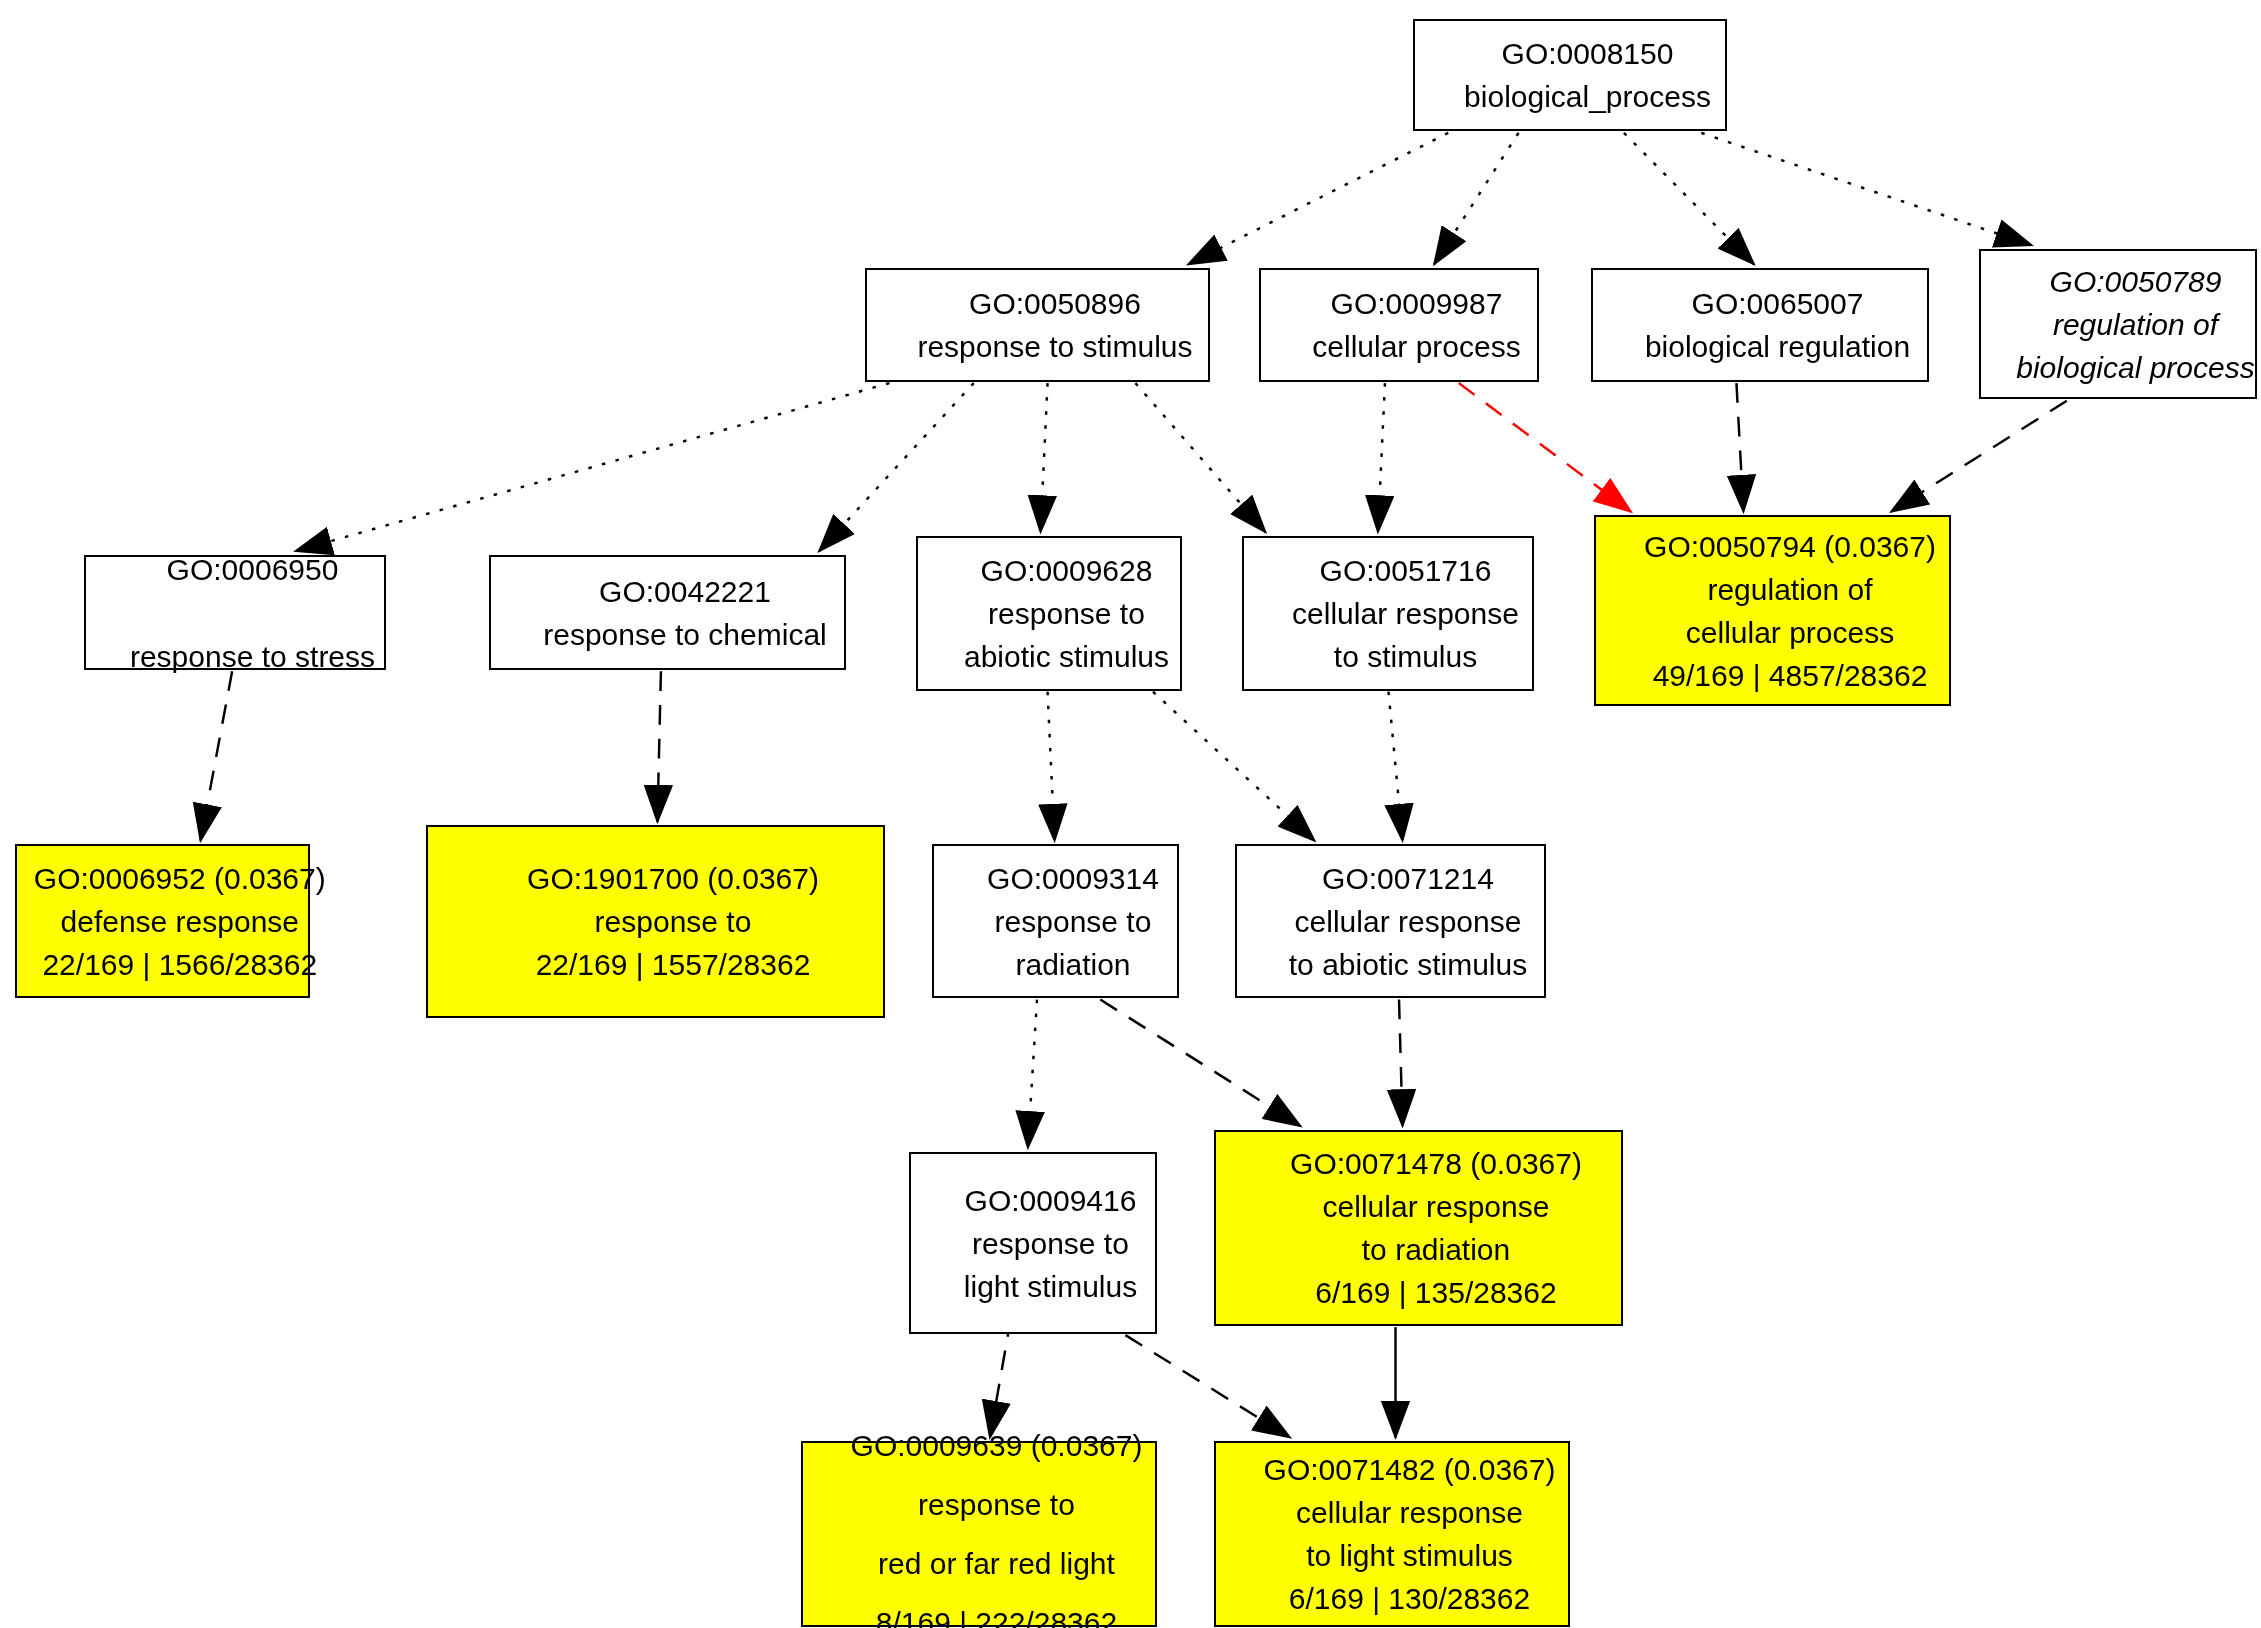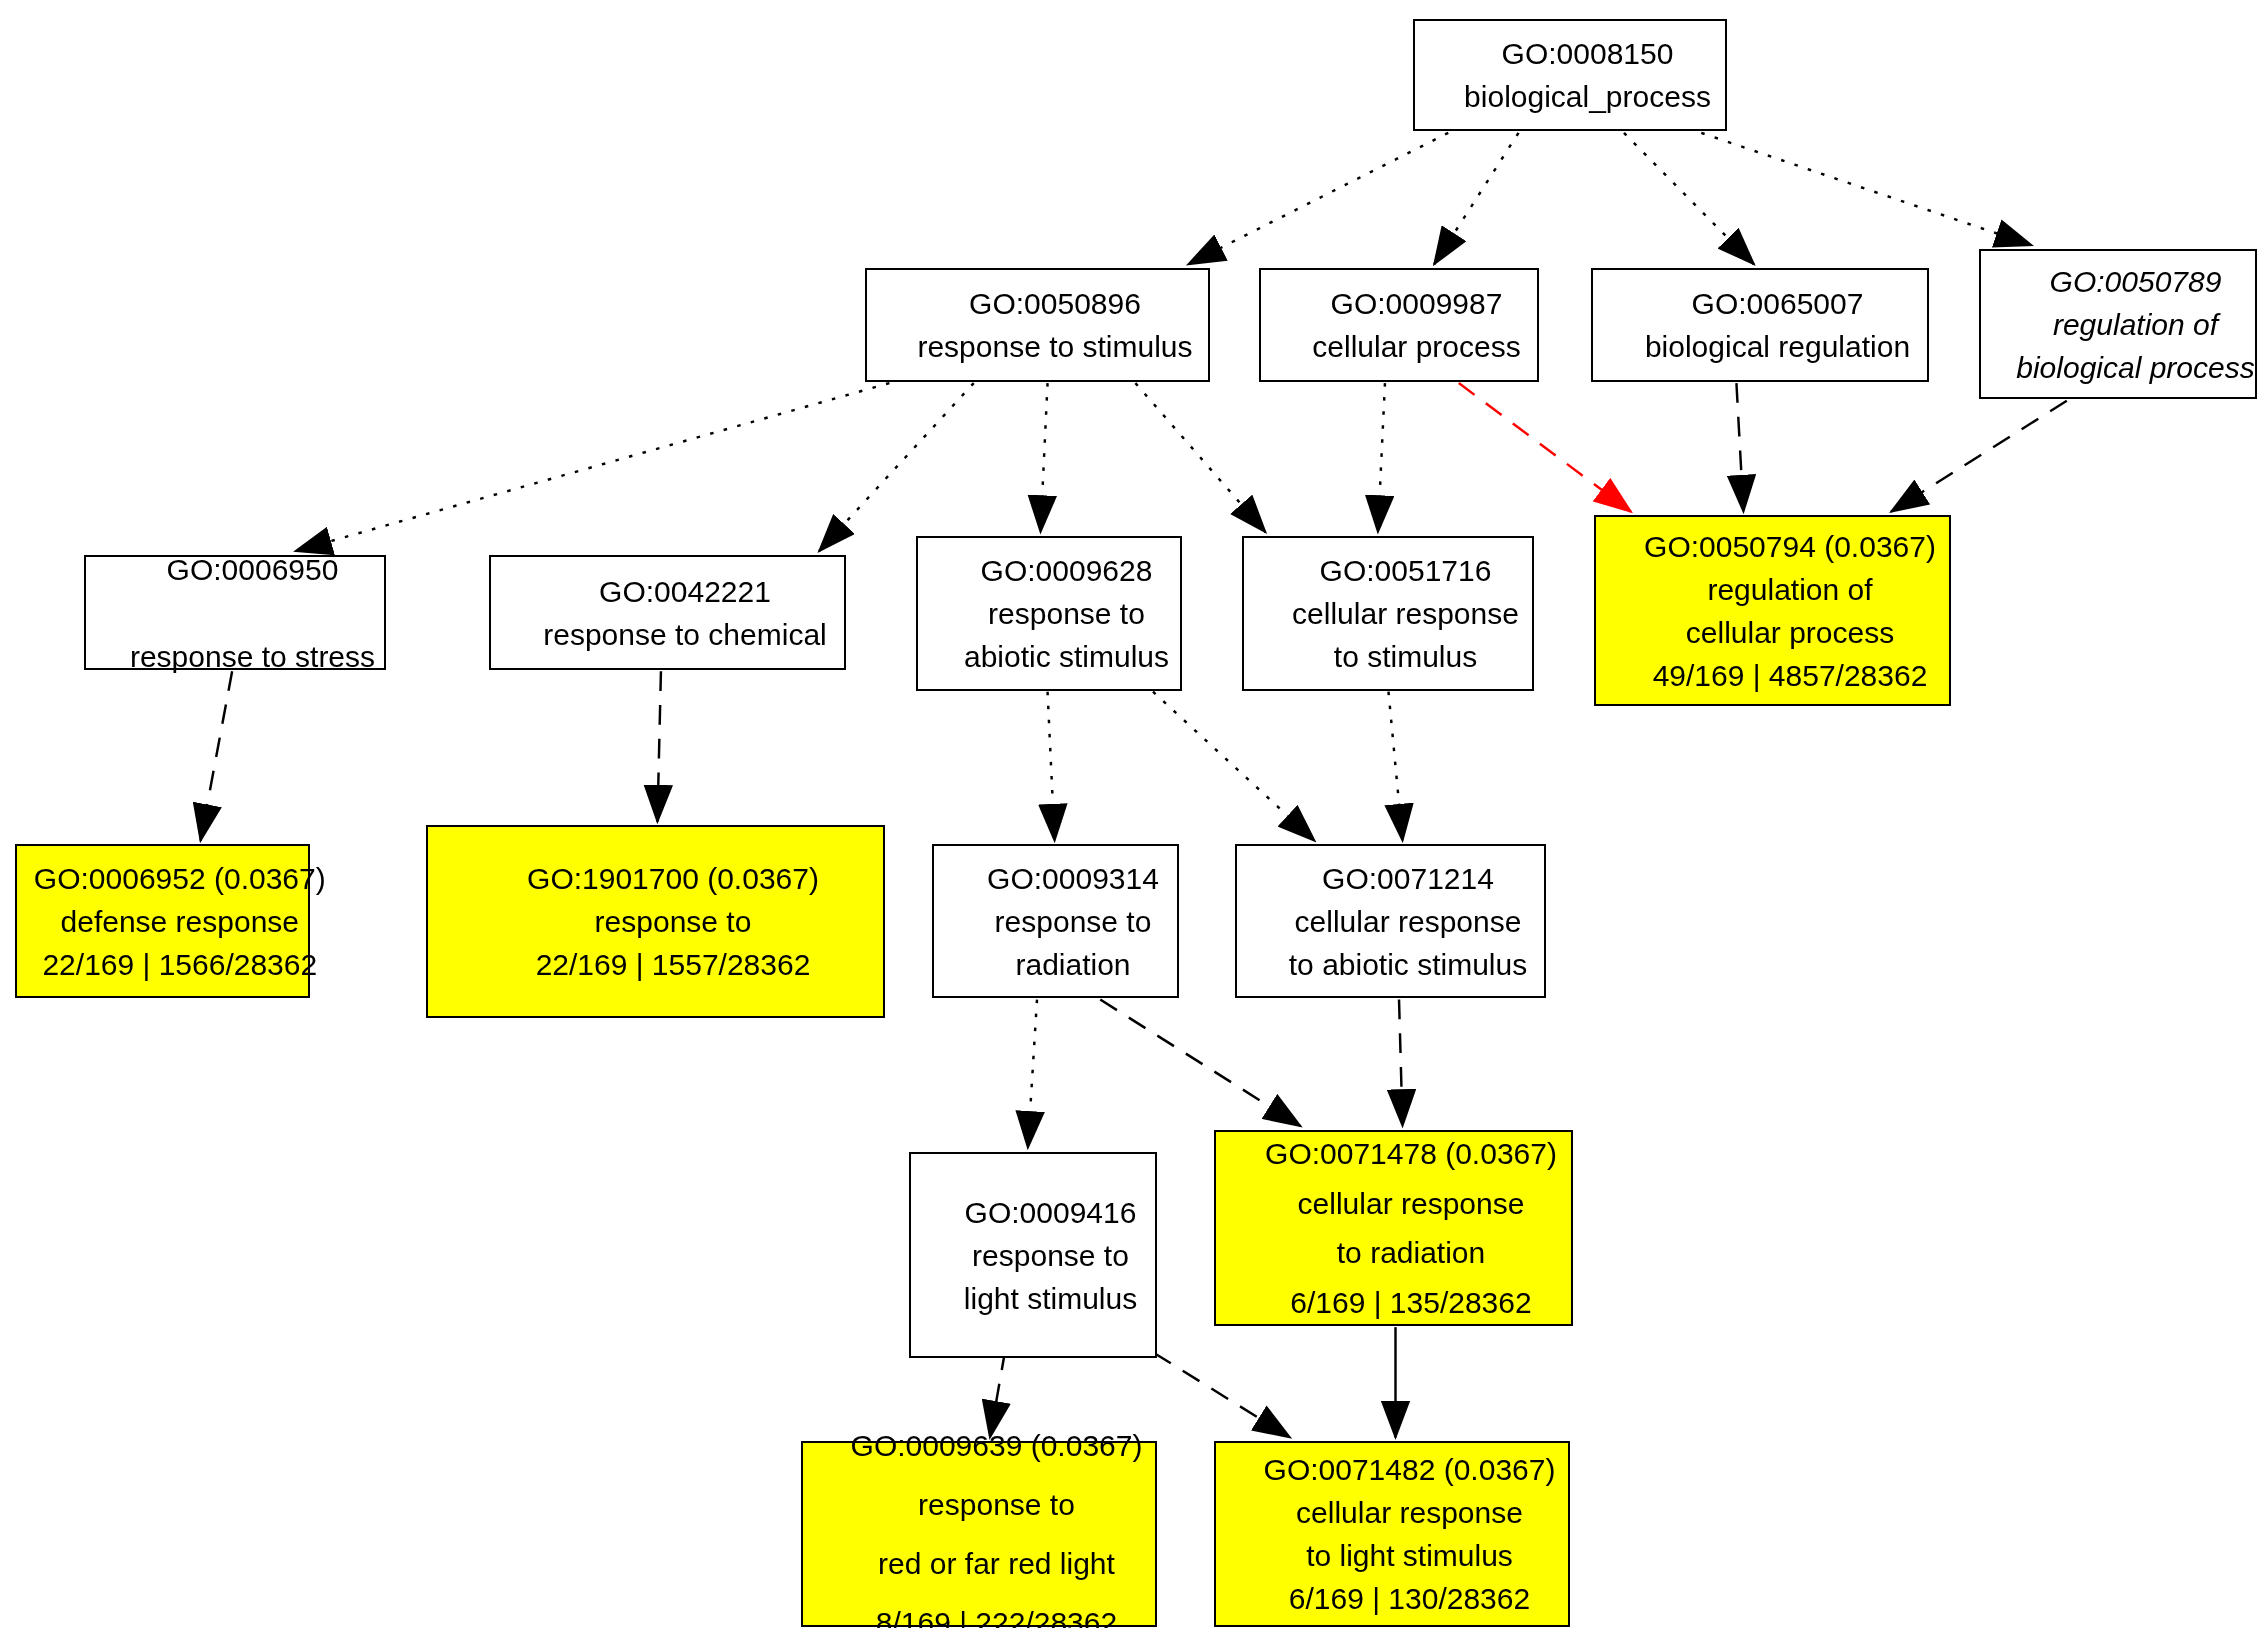--- a/index.html
+++ b/index.html
@@ -127,26 +127,26 @@
       <div class="node" style="left: 932px; top: 844px; width: 247px; height: 154px;">
         <div>GO:0009314</div>
         <div>response to</div>
         <div>radiation</div>
       </div>
       <div class="node" style="left: 1235px; top: 844px; width: 311px; height: 154px;">
         <div>GO:0071214</div>
         <div>cellular response</div>
         <div>to abiotic stimulus</div>
       </div>
-      <div class="node" style="left: 909px; top: 1152px; width: 248px; height: 206px;">
+      <div class="node" style="left: 909px; top: 1152px; width: 248px; height: 182px;">
         <div>GO:0009416</div>
         <div>response to</div>
         <div>light stimulus</div>
       </div>
-      <div class="node sig" style="left: 1214px; top: 1130px; width: 359px; height: 196px; justify-content: space-between;">
+      <div class="node sig" style="left: 1214px; top: 1130px; width: 409px; height: 196px;">
         <div>GO:0071478 (0.0367)</div>
         <div>cellular response</div>
         <div>to radiation</div>
         <div>6/169 | 135/28362</div>
       </div>
       <div class="node sig" style="left: 801px; top: 1441px; width: 356px; height: 186px; gap: 16px;">
         <div>GO:0009639 (0.0367)</div>
         <div>response to</div>
         <div>red or far red light</div>
         <div>8/169 | 222/28362</div>

